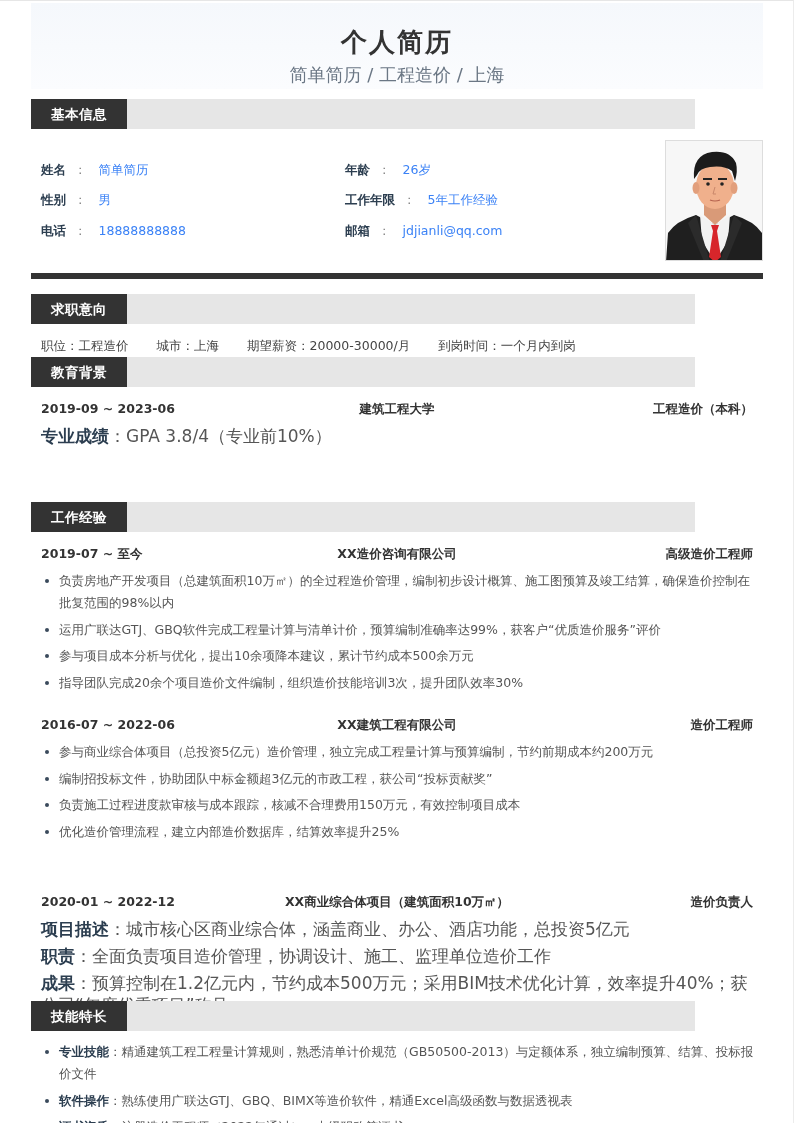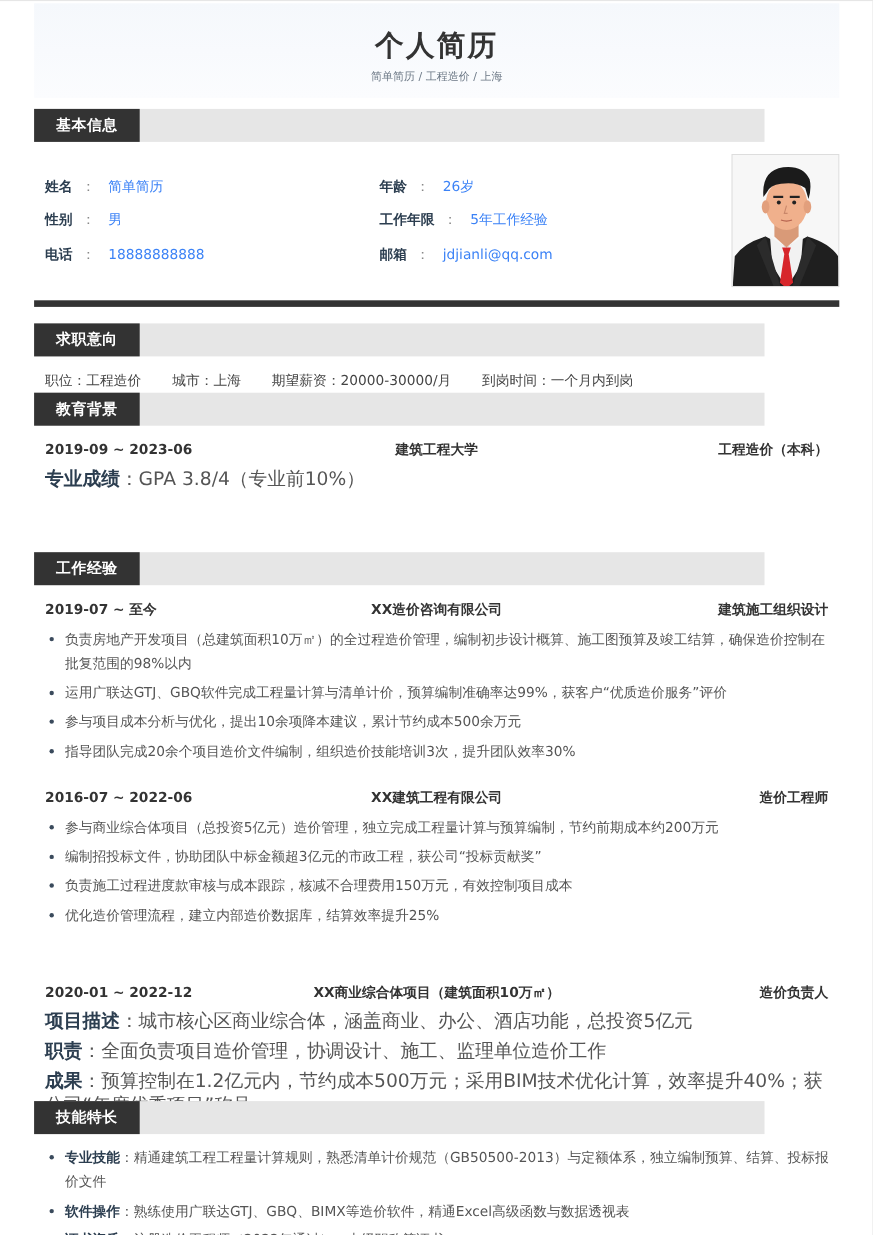--- a/index.html
+++ b/index.html
@@ -1,21 +1,21 @@
 <!DOCTYPE html>
 <html><head>
 <meta charset="utf-8">
 <style>
   * { box-sizing: border-box; margin: 0; padding: 0; }
   html, body { width: 794px; height: 1123px; overflow: hidden; background: #ffffff; }
   body { font-family: "DejaVu Sans", "Liberation Sans", sans-serif; color: #555; font-size: 12.5px; position: relative; }
   .page { position: absolute; left: 0; top: 0; width: 794px; height: 1123px; border-top: 1px solid #e6e6e6; border-right: 1px solid #ececec; }
   .header { position: absolute; left: 31px; top: 2px; width: 732px; height: 86px; background: linear-gradient(180deg, #f5f8fc 0%, #fbfcfe 100%); text-align: center; }
   .header .title { font-size: 26px; font-weight: bold; color: #333; letter-spacing: 2px; margin-top: 22px; line-height: 34px; }
-  .header .subtitle { font-size: 10px; color: #6b7785; margin-top: 4px; }
+  .header .subtitle { font-size: 18px; color: #6b7785; margin-top: 4px; }
 
   .section-bar { position: absolute; left: 31px; width: 664px; height: 30px; background: #e6e6e6; }
   .section-bar .tag { position: absolute; left: 0; top: 0; width: 96px; height: 30px; background: #333; color: #fff; font-weight: bold; font-size: 13.5px; line-height: 30px; text-align: center; letter-spacing: 0.5px; }
 
   .basic { position: absolute; left: 41px; top: 158px; width: 610px; }
   .basic .row { position: absolute; height: 22px; line-height: 22px; font-size: 12.5px; white-space: nowrap; }
   .basic .lbl { color: #2c3e50; font-weight: bold; }
   .basic .colon { color: #888; margin: 0 12px 0 8px; }
   .basic .val { color: #3b82f6; }
 
@@ -124,21 +124,21 @@
     <span class="k">专业成绩</span><span>：GPA 3.8/4（专业前10%）</span>
   </div>
 
   <div class="section-bar" style="top:501px;">
     <div class="tag">工作经验</div>
   </div>
 
   <div class="entry-head" style="top:543px;">
     <span class="c">XX造价咨询有限公司</span>
     <span class="l">2019-07 ~ 至今</span>
-    <span class="r">建筑施工组织设计</span>
+    <span class="r">高级造价工程师</span>
   </div>
   <ul class="bullets" style="top:569px;">
     <li>负责房地产开发项目（总建筑面积10万㎡）的全过程造价管理，编制初步设计概算、施工图预算及竣工结算，确保造价控制在批复范围的98%以内</li>
     <li>运用广联达GTJ、GBQ软件完成工程量计算与清单计价，预算编制准确率达99%，获客户“优质造价服务”评价</li>
     <li>参与项目成本分析与优化，提出10余项降本建议，累计节约成本500余万元</li>
     <li>指导团队完成20余个项目造价文件编制，组织造价技能培训3次，提升团队效率30%</li>
   </ul>
 
   <div class="entry-head" style="top:714px;">
     <span class="c">XX建筑工程有限公司</span>

